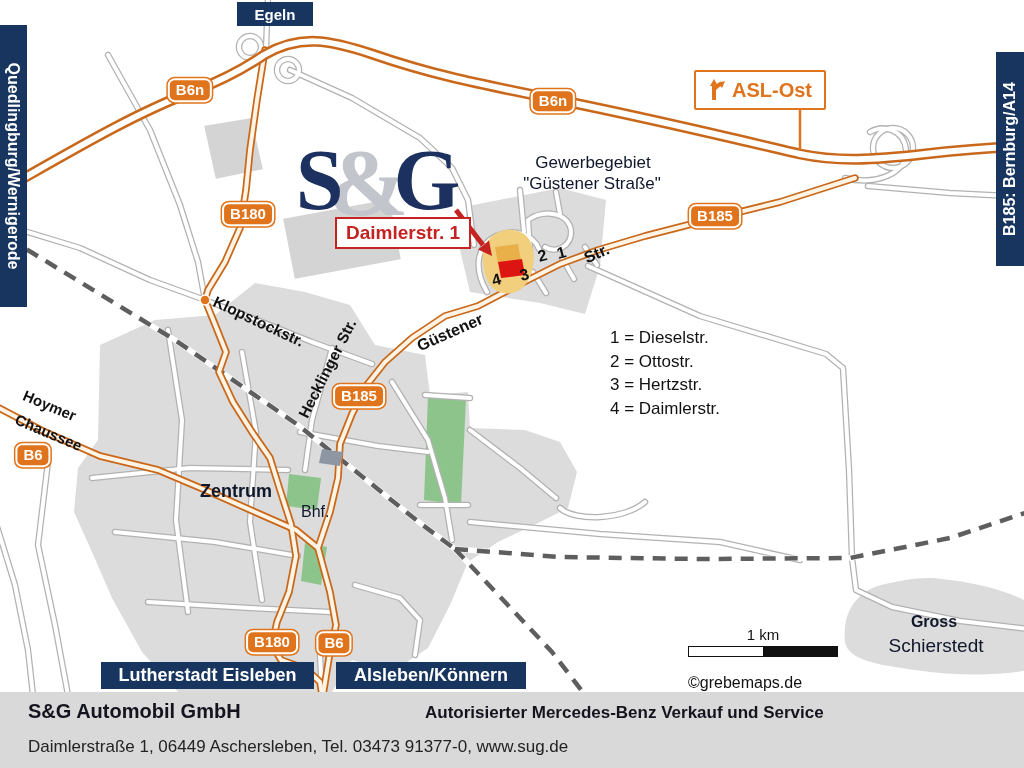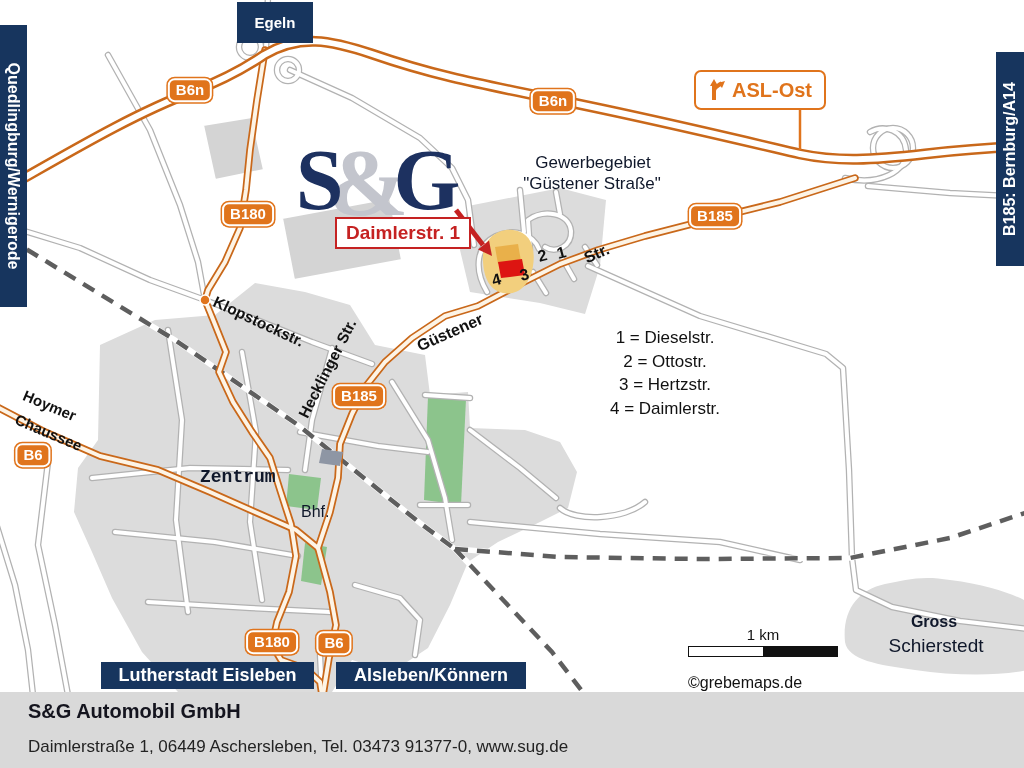--- a/index.html
+++ b/index.html
@@ -7,31 +7,31 @@
          font-family:"Liberation Sans",sans-serif;background:#fff;}
   #mapsvg{position:absolute;left:0;top:0;}
   .lbl{position:absolute;white-space:nowrap;color:#0f172a;}
   .navybox{position:absolute;background:#17355e;color:#fff;font-weight:bold;
            display:flex;align-items:center;justify-content:center;white-space:nowrap;}
   .vtext{display:flex;align-items:center;justify-content:center;}
   .badge{position:absolute;transform:translate(-50%,-50%);background:#e0741c;color:#fff;
          font-weight:bold;font-size:15px;line-height:1.05;padding:2px 6px;border:2px solid #fff;
          border-radius:7px;box-shadow:0 0 0 1.5px #e0741c;z-index:5;}
   .asl{position:absolute;left:694px;top:70px;width:128px;height:36px;background:#fff;
-       border:2.5px solid #e0741c;border-radius:7px;display:flex;align-items:center;
+       border:2.5px solid #e0741c;border-radius:2px;display:flex;align-items:center;
        justify-content:center;gap:2px;color:#e0741c;font-weight:bold;font-size:20px;z-index:5;}
   .redbox{position:absolute;left:335px;top:217px;width:132px;height:28px;background:#fff;
           border:2.5px solid #c52222;display:flex;align-items:center;justify-content:center;
           color:#c52222;font-weight:bold;font-size:19px;z-index:6;}
   .logo{position:absolute;left:288px;top:138px;width:180px;height:84px;z-index:6;
         font-family:"Liberation Serif",serif;font-weight:bold;display:flex;
         align-items:center;justify-content:center;line-height:1;}
   .logo .n{color:#1d3160;font-size:86px;position:relative;z-index:2;}
   .logo .a{color:#c3c5cd;font-size:96px;margin:0 -15px;position:relative;top:3px;z-index:1;}
-  .leg{position:absolute;left:610px;top:326px;font-size:17px;line-height:23.5px;color:#111;z-index:4;text-align:center;}
+  .leg{position:absolute;left:610px;top:326px;font-size:17px;line-height:23.5px;color:#111;z-index:4;}
   .city{position:absolute;left:437px;top:457px;font-size:24px;font-weight:bold;
         letter-spacing:1.5px;color:#1c1c1c;z-index:4;}
   .rot{transform-origin:left center;font-weight:600;color:#111;z-index:4;}
   .num{position:absolute;font-size:16px;font-weight:bold;color:#111;
        transform:rotate(-15deg);z-index:5;}
   .scalewrap{position:absolute;left:688px;top:626px;z-index:5;color:#111;}
   .sbar{position:relative;width:148px;height:9px;border:1.5px solid #111;background:#fff;margin-top:3px;}
   .sbar .half{position:absolute;right:0;top:0;width:50%;height:100%;background:#111;}
   #footer{position:absolute;left:0;top:692px;width:1024px;height:76px;background:#d9d9d9;z-index:8;}
   #footer .co{position:absolute;left:28px;top:8px;font-size:20px;font-weight:bold;color:#14141e;}
@@ -166,21 +166,21 @@
     <polygon fill="#dd1512" points="498,262 522,259 525,275 501,278"></polygon>
 
     <circle cx="205" cy="300" r="5" fill="#e0741c" stroke="#fff" stroke-width="1.5"></circle>
 
     <g>
       <line x1="456" y1="210" x2="483" y2="245" stroke="#c52222" stroke-width="5"></line>
       <polygon points="492,256 489,240.5 478,249.5" fill="#c52222"></polygon>
     </g>
   </svg>
 
-  <div class="navybox" style="left:237px;top:2px;width:76px;height:41px;font-size:15px;">
+  <div class="navybox" style="left:237px;top:2px;width:76px;height:24px;font-size:15px;">
       <span>Egeln</span>
     </div>
 
   <div class="navybox vtext" style="left:0px;top:25px;width:27px;height:282px;font-size:16px;">
     <span style="transform:rotate(90deg);white-space:nowrap;">Quedlingburg/Wernigerode</span>
   </div>
 
   <div class="navybox vtext" style="left:996px;top:52px;width:28px;height:214px;font-size:16px;">
     <span style="transform:rotate(-90deg);white-space:nowrap;">B185: Bernburg/A14</span>
   </div>
@@ -236,31 +236,32 @@
   <div class="num" style="left:538px;top:247px;">2</div>
   <div class="num" style="left:557px;top:244px;">1</div>
 
   <div class="leg">
     <div>1 = Dieselstr.</div>
     <div>2 = Ottostr.</div>
     <div>3 = Hertzstr.</div>
     <div>4 = Daimlerstr.</div>
   </div>
 
-  <div class="lbl" style="left:200px;top:467px;font-size:18px;font-weight:bold;font-family:Liberation Mono, monospace;">Zentrum</div>
+  <div class="lbl" style="left:200px;top:481px;font-size:18px;font-weight:bold;">Zentrum</div>
   <div class="lbl" style="left:301px;top:459px;font-size:16px;margin-top:44px;">Bhf.</div>
   <div class="lbl" style="left:934px;top:613px;transform:translateX(-50%);font-size:16px;font-weight:bold;">Gross</div>
   <div class="lbl" style="left:936px;top:635px;transform:translateX(-50%);font-size:19px;font-weight:normal;">Schierstedt</div>
 
   <div class="scalewrap">
     <div style="text-align:center;font-size:15px;">1 km</div>
     <div class="sbar">
         <div class="half"></div>
       </div>
     <div style="font-size:16px;margin-top:17px;">©grebemaps.de</div>
   </div>
 
   <div id="footer">
     <div class="co">S&amp;G Automobil GmbH</div>
+    <div class="tag">Autorisierter Mercedes-Benz Verkauf und Service</div>
     <div class="addr">Daimlerstraße 1, 06449 Aschersleben, Tel. 03473 91377-0, www.sug.de</div>
   </div>
 
 </div>
 
 </body></html>

